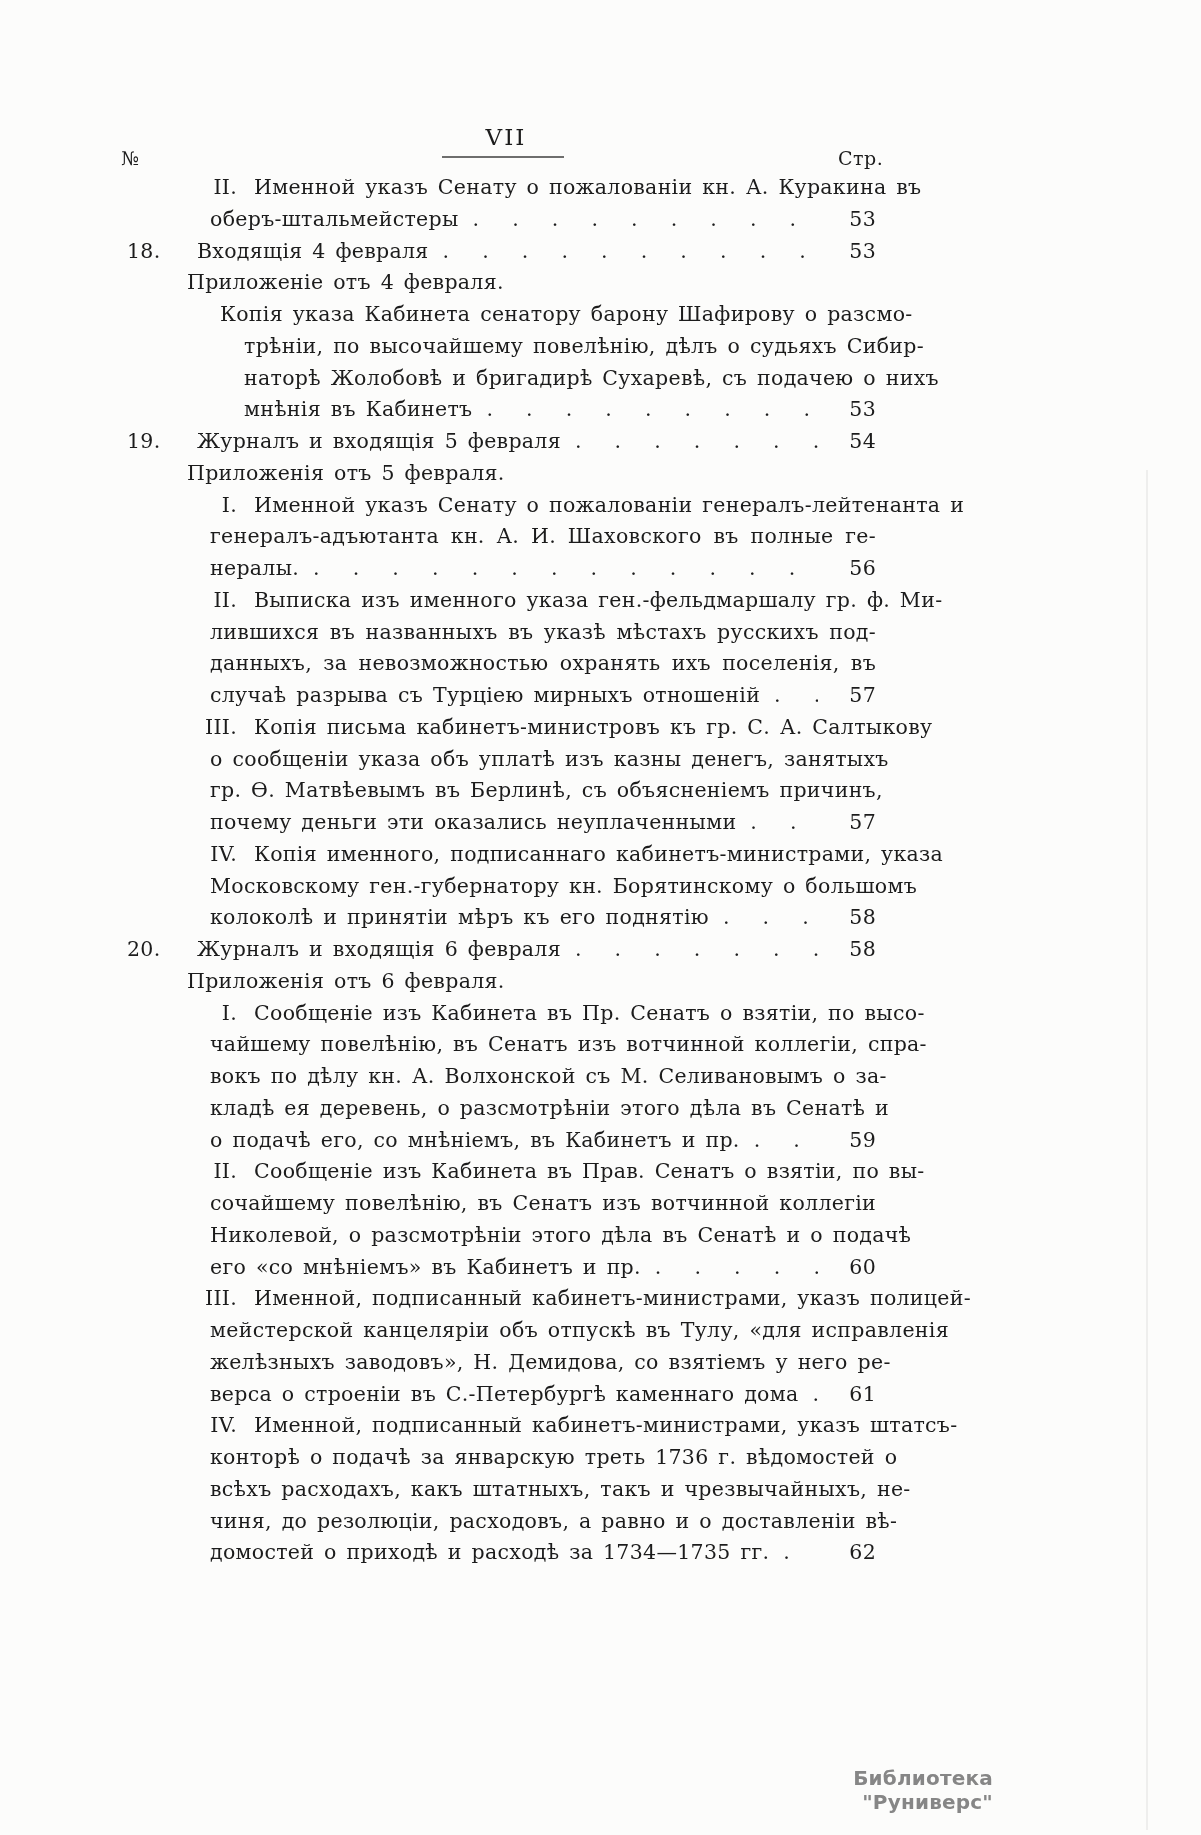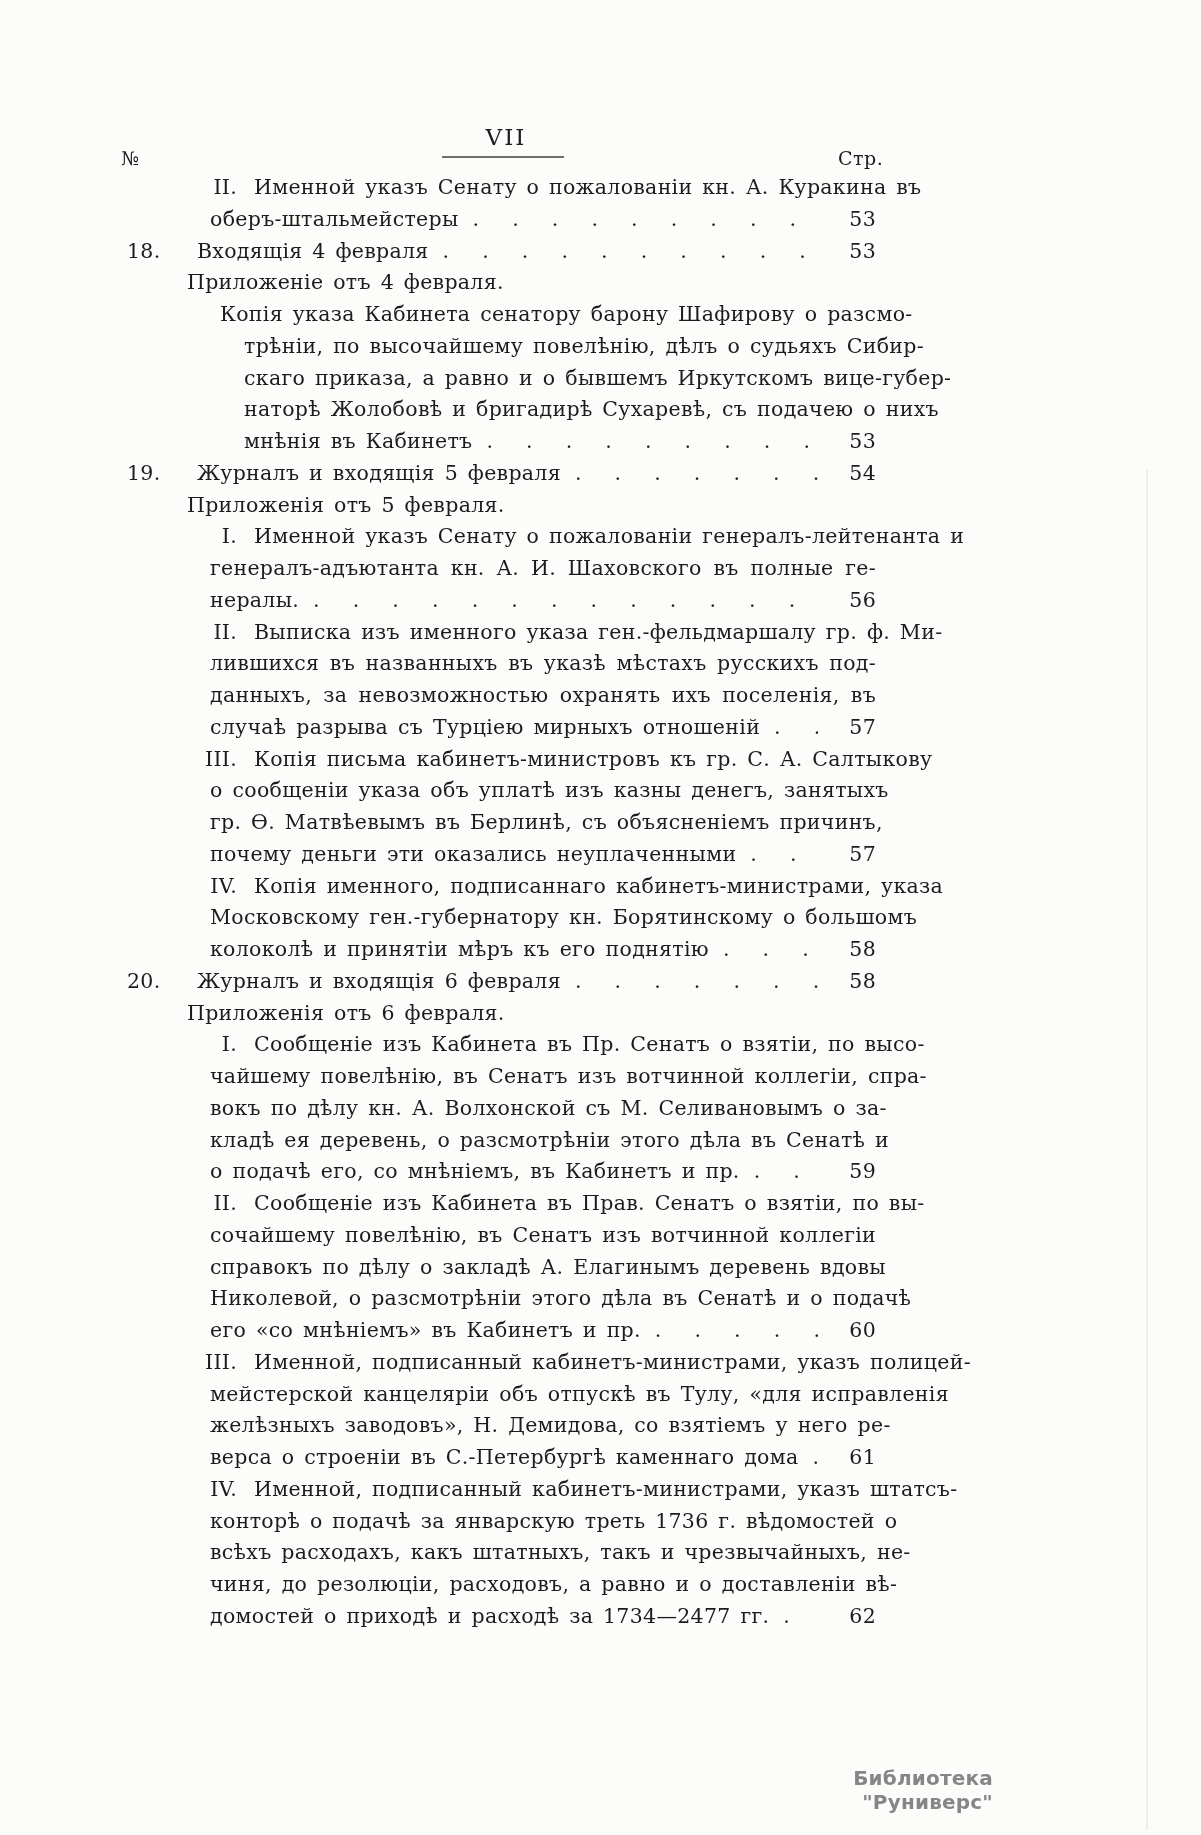--- a/index.html
+++ b/index.html
@@ -113,23 +113,20 @@
       <div class="line t-prilozh">
         <span class="txt">Приложеніе отъ 4 февраля.</span>
       </div>
       <div class="line t-kop1">
         <span class="txt">Копія указа Кабинета сенатору барону Шафирову о разсмо-</span>
       </div>
       <div class="line t-kop2">
         <span class="txt">трѣніи, по высочайшему повелѣнію, дѣлъ о судьяхъ Сибир-</span>
       </div>
       <div class="line t-kop2">
-        <span class="txt">скаго приказа, а равно и о бывшемъ Иркутскомъ вице-губер-</span>
-      </div>
-      <div class="line t-kop2">
         <span class="txt">наторѣ Жолобовѣ и бригадирѣ Сухаревѣ, съ подачею о нихъ</span>
       </div>
       <div class="line t-kop2 has-page">
         <span class="txt">мнѣнія въ Кабинетъ</span>
         <span class="dots"></span>
         <span class="pg">53</span>
       </div>
       <div class="line t-entry has-page">
         <span class="num">19.</span>
         <span class="txt">Журналъ и входящія 5 февраля</span>
@@ -221,23 +218,20 @@
         <span class="pg">59</span>
       </div>
       <div class="line t-roman">
         <span class="num">II.</span>
         <span class="txt">Сообщеніе изъ Кабинета въ Прав. Сенатъ о взятіи, по вы-</span>
       </div>
       <div class="line t-cont">
         <span class="txt">сочайшему повелѣнію, въ Сенатъ изъ вотчинной коллегіи</span>
       </div>
       <div class="line t-cont">
-        <span class="txt">справокъ по дѣлу о закладѣ А. Елагинымъ деревень вдовы</span>
-      </div>
-      <div class="line t-cont">
         <span class="txt">Николевой, о разсмотрѣніи этого дѣла въ Сенатѣ и о подачѣ</span>
       </div>
       <div class="line t-cont has-page">
         <span class="txt">его «со мнѣніемъ» въ Кабинетъ и пр.</span>
         <span class="dots"></span>
         <span class="pg">60</span>
       </div>
       <div class="line t-roman">
         <span class="num">III.</span>
         <span class="txt">Именной, подписанный кабинетъ-министрами, указъ полицей-</span>
@@ -260,21 +254,21 @@
       <div class="line t-cont">
         <span class="txt">конторѣ о подачѣ за январскую треть 1736 г. вѣдомостей о</span>
       </div>
       <div class="line t-cont">
         <span class="txt">всѣхъ расходахъ, какъ штатныхъ, такъ и чрезвычайныхъ, не-</span>
       </div>
       <div class="line t-cont">
         <span class="txt">чиня, до резолюціи, расходовъ, а равно и о доставленіи вѣ-</span>
       </div>
       <div class="line t-cont has-page">
-        <span class="txt">домостей о приходѣ и расходѣ за 1734—2477 гг.</span>
+        <span class="txt">домостей о приходѣ и расходѣ за 1734—1735 гг.</span>
         <span class="dots"></span>
         <span class="pg">62</span>
       </div>
     </div>
 
   <div class="watermark">Библиотека "Руниверс"</div>
   <div class="crease"></div>
 
 </div>
 

